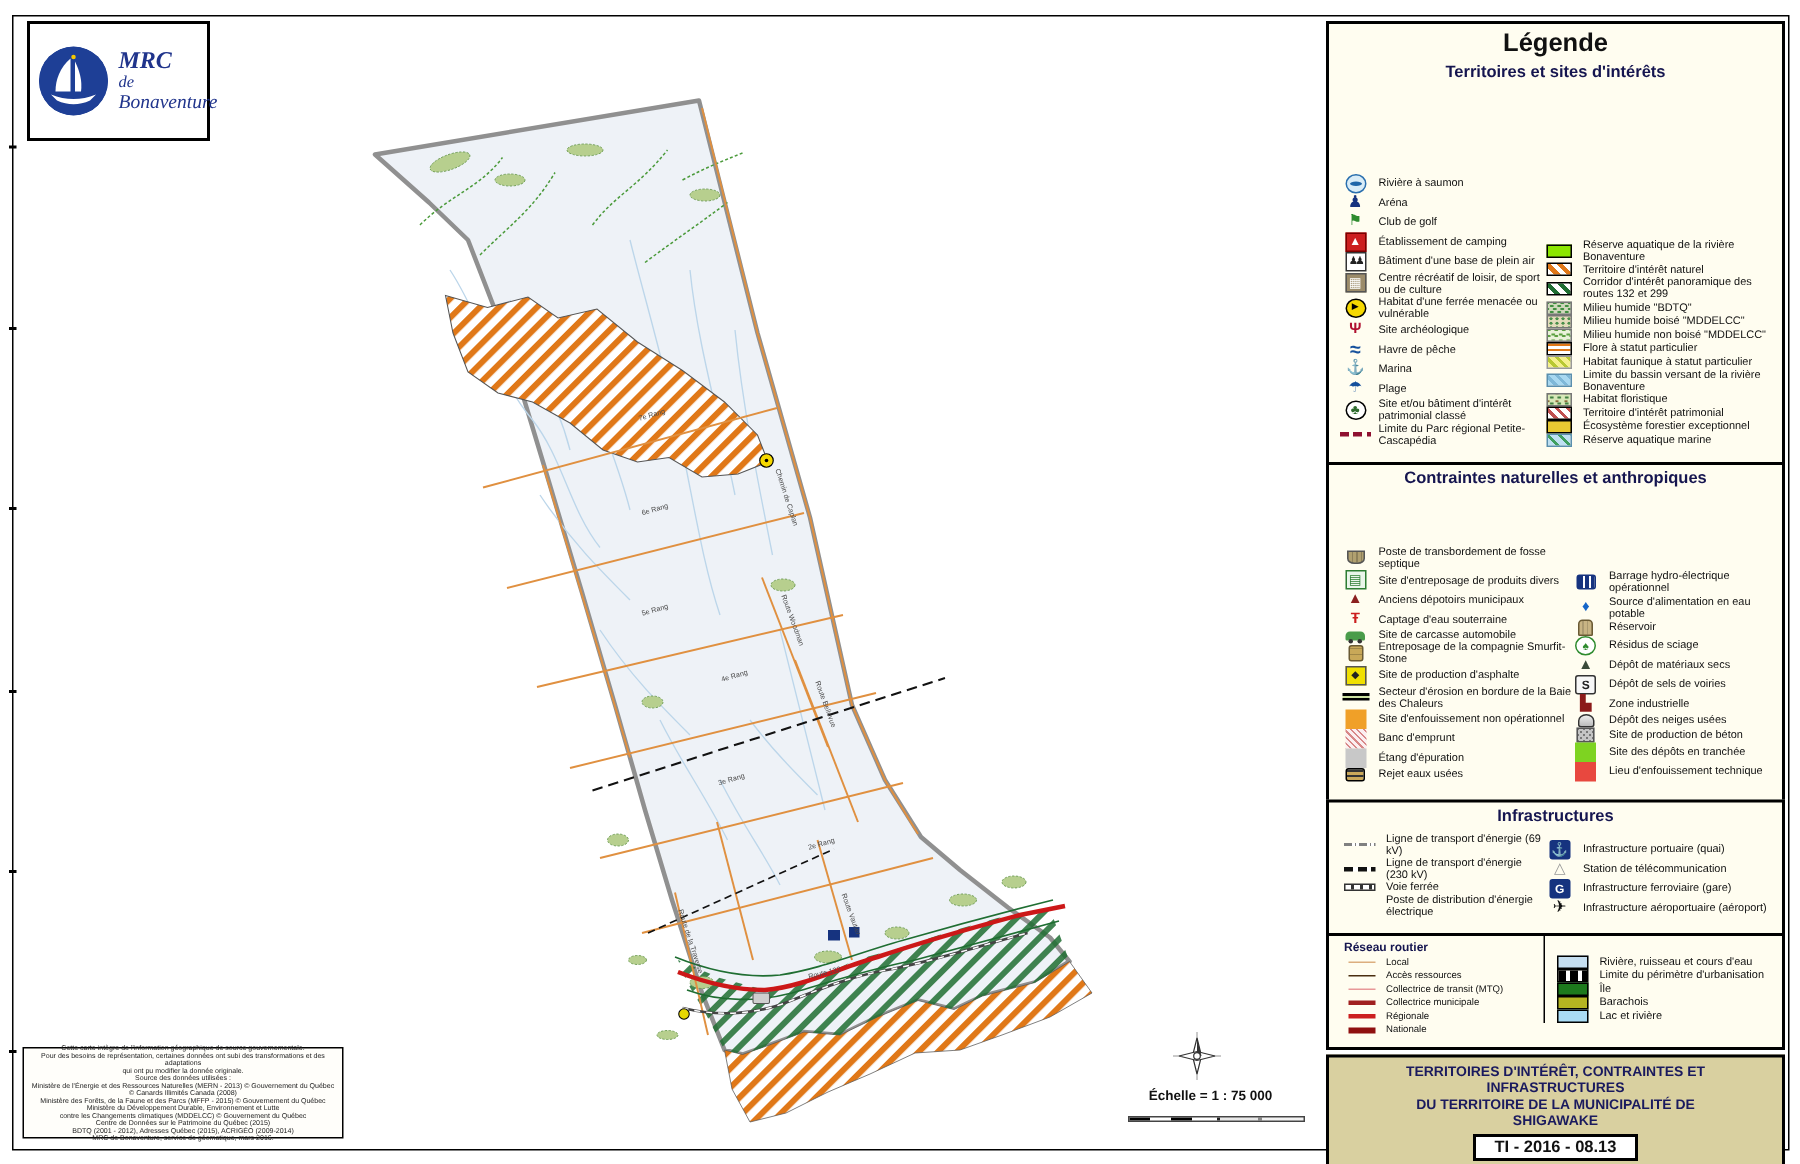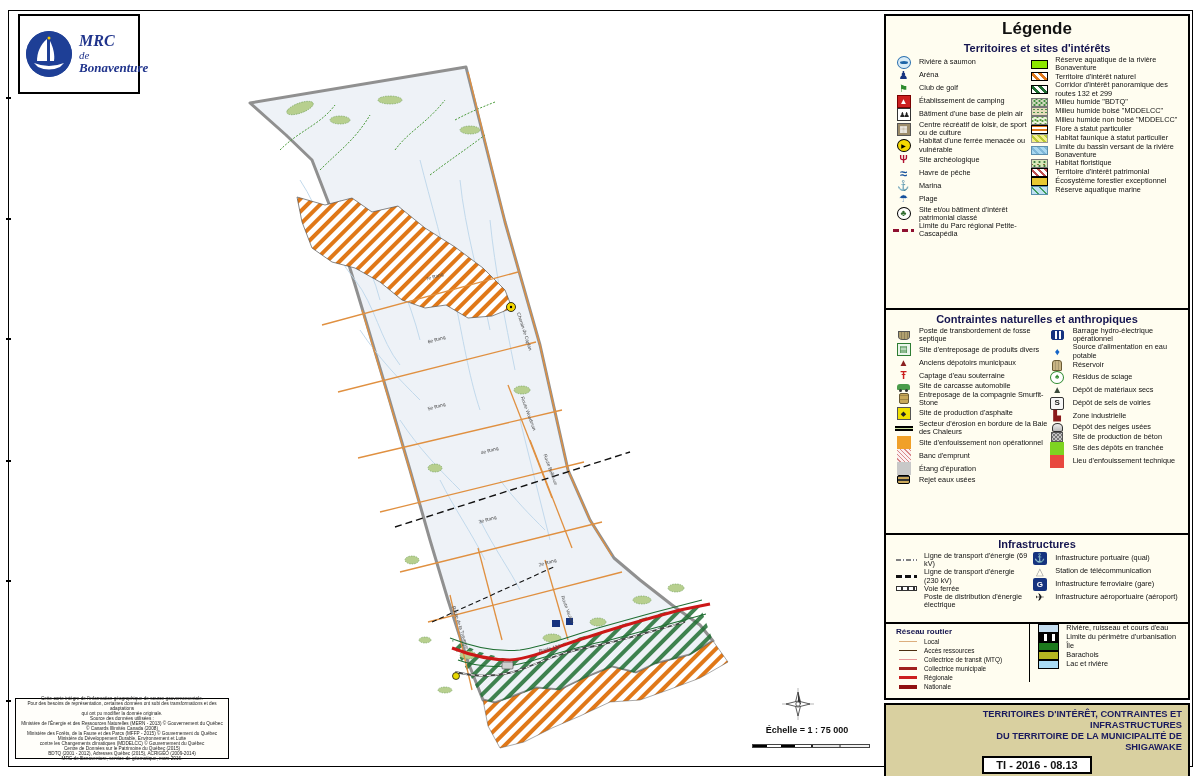--- a/index.html
+++ b/index.html
@@ -15,21 +15,21 @@
   .tick{position:absolute;left:6px;width:5px;height:2px;background:#000;}
 
   
   .logo-box{position:absolute;left:18px;top:14px;width:122px;height:80px;border:2px solid #000;background:#fff;
     display:flex;align-items:center;gap:7px;padding:4px 6px;box-sizing:border-box;}
   .logo-circle{width:46px;height:46px;border-radius:50%;background:#1e3f96;position:relative;flex:none;overflow:hidden;}
   .logo-circle svg{position:absolute;left:0;top:0;}
   .logo-text{font-family:"Liberation Serif", serif;font-style:italic;color:#20348c;line-height:1.05;}
   .logo-text .l1{font-size:16px;font-weight:bold;}
   .logo-text .l2{font-size:11px;}
-  .logo-text .l3{font-size:13px;font-weight:bold;}
+  .logo-text .l3{font-size:13px;font-weight:normal;}
 
   
   #map-svg{position:absolute;left:0;top:0;}
   .map-label{font-size:4.8px;fill:#4a4a4a;font-family:"Liberation Sans",sans-serif;text-anchor:middle;}
 
   
   .attribution{position:absolute;left:15px;top:698px;width:214px;height:61px;border:1px solid #000;background:#fffefa;
     display:flex;flex-direction:column;justify-content:center;text-align:center;box-sizing:border-box;padding:2px;}
   .attribution div{font-size:4.7px;line-height:1.08;color:#222;}
 
@@ -39,21 +39,21 @@
     background:linear-gradient(90deg,#000 0 12%,#fff 12% 24%,#000 24% 36%,#fff 36% 50%,#222 50% 52%,#e8e8e8 52% 74%,#888 74% 76%,#f2f2f2 76% 100%);}
   .north{position:absolute;left:781px;top:686px;}
 
   
   .legend{position:absolute;left:884px;top:14px;width:306px;box-sizing:border-box;}
   .lg-section{background:var(--ivory);border:2px solid #000;border-bottom:none;box-sizing:border-box;overflow:hidden;}
   .lg-section.last{border-bottom:2px solid #000;}
   .lg-main-title{text-align:center;font-size:17px;font-weight:bold;padding-top:3px;}
   .lg-sec-title{text-align:center;font-size:11px;font-weight:bold;color:#15154f;padding-top:3px;}
   .lg-cols{display:flex;padding:2px 4px 2px 8px;box-sizing:border-box;}
-  .lg-col{display:flex;flex-direction:column;justify-content:flex-start;box-sizing:border-box;}
+  .lg-col{display:flex;flex-direction:column;justify-content:flex-end;box-sizing:border-box;}
   .lg-col.c1{width:47%;}
   .lg-col.c2{width:53%;}
   .lg-row{display:flex;align-items:center;gap:6px;}
   .lg-icwrap{width:19px;flex:none;display:flex;justify-content:center;}
   .lg-label{font-size:7.3px;line-height:1.12;color:#111;}
 
   
   .gi{width:14px;height:13px;display:flex;align-items:center;justify-content:center;line-height:1;box-sizing:border-box;}
   .sw{width:17px;height:9px;border:1px solid #000;box-sizing:border-box;flex:none;}
   .ln{width:21px;flex:none;}
@@ -163,21 +163,21 @@
   .road-national-line{height:4px;background:#8f1010;}
   .watercourse-line{height:2px;background:#c5def0;}
   .urban-perimeter-line{height:3px;background:repeating-linear-gradient(90deg,#000 0 5px,#fff 5px 8px);}
   .island-swatch{background:#1d7a1d;}
   .barachois-swatch{background:#b5b521;}
   .lake-river-swatch{background:#aadcf5;border-color:#5599bb;}
 
   
   .title-block{margin-top:3px;background:var(--beige);border:2px solid #000;box-sizing:border-box;
     text-align:center;padding:4px 6px 5px;}
-  .title-block .tl{font-size:9.3px;font-weight:bold;color:#1a1a5e;line-height:1.18;text-align:right;}
+  .title-block .tl{font-size:9.3px;font-weight:bold;color:#1a1a5e;line-height:1.18;}
   .map-code{display:inline-block;margin-top:3px;background:#fff;border:2px solid #000;font-weight:bold;font-size:11px;padding:1px 12px;}
 </style>
 </head>
 <body>
 
 <div class="sheet-border"></div>
 <div class="tick" style="top:97px"></div>
 <div class="tick" style="top:218px"></div>
 <div class="tick" style="top:338px"></div>
 <div class="tick" style="top:460px"></div>

